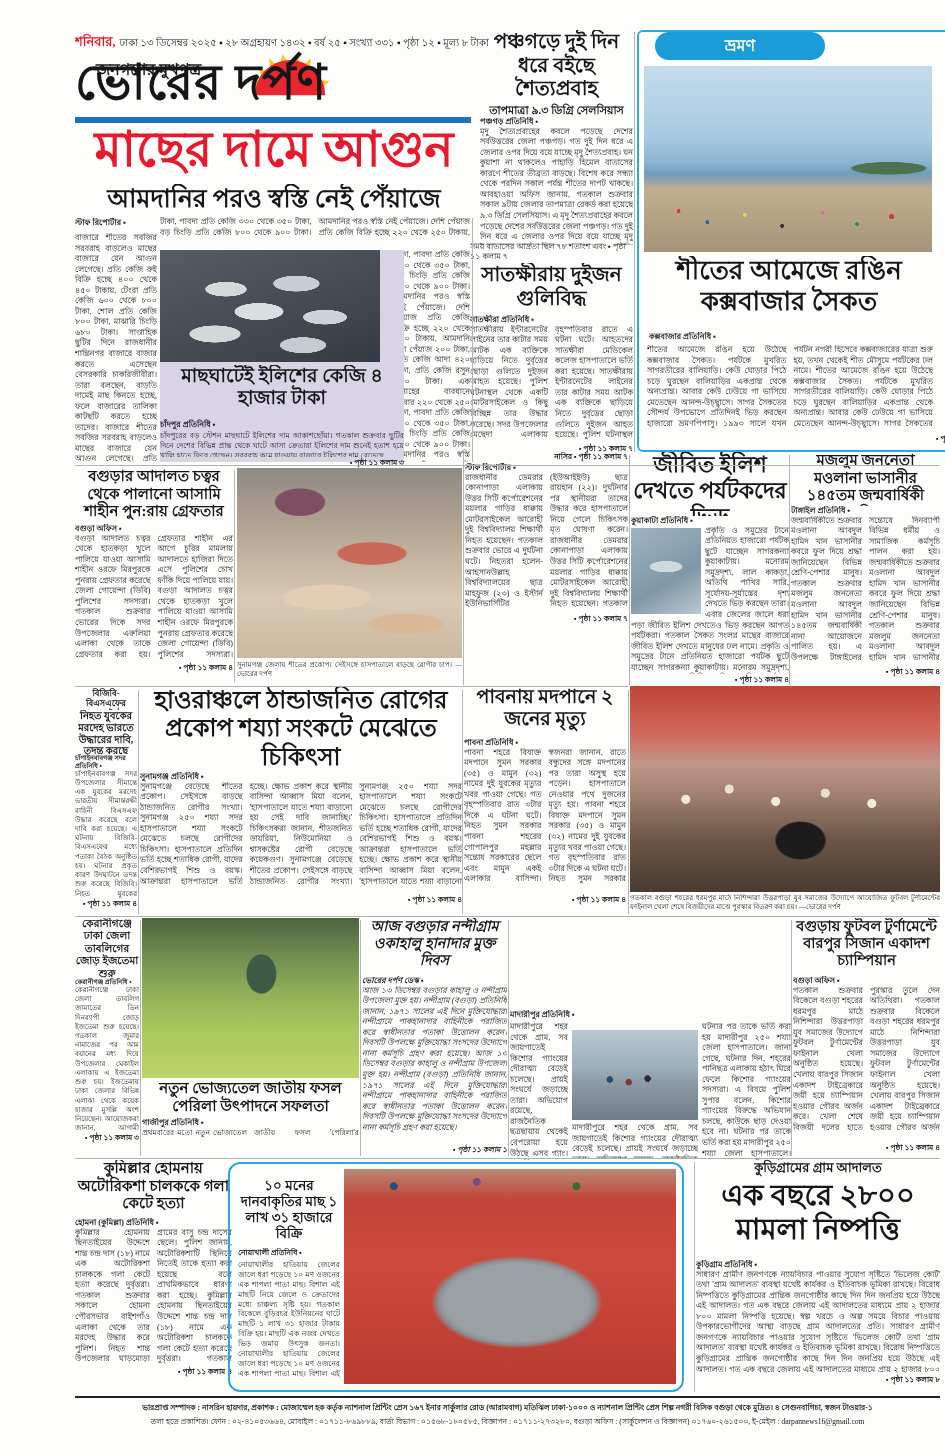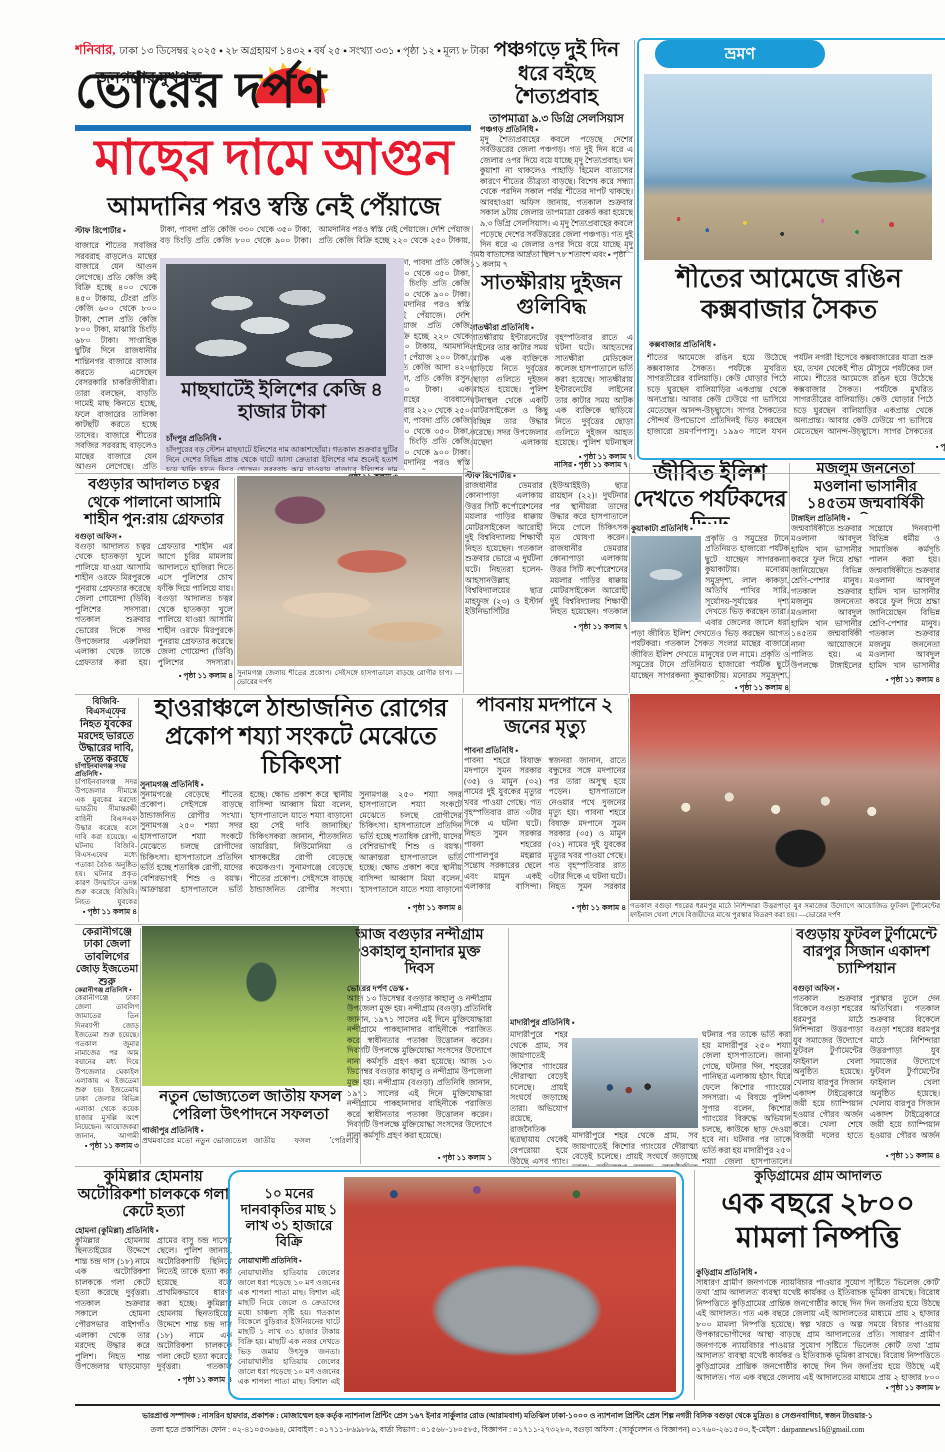--- a/index.html
+++ b/index.html
@@ -1,18 +1,18 @@
 <!DOCTYPE html>
 <html lang="bn"><head>
 <meta charset="utf-8">
 <style>
   html,body{margin:0;padding:0;background:#e9e9e9;}
   .page{position:relative;width:945px;height:1452px;background:#fdfdfc;overflow:hidden;
         font-family:"Liberation Serif", serif;color:#161616;}
-  .abs{position:absolute;margin-top:8px;}
+  .abs{position:absolute;}
   .h-c{text-align:center;font-weight:bold;line-height:1.18;overflow:hidden;}
   .byline{font-weight:bold;font-size:8px;line-height:1.2;overflow:hidden;}
   .deck{font-weight:bold;text-align:center;overflow:hidden;}
   .body{font-size:8px;line-height:1.32;text-align:justify;overflow:hidden;}
   .cols2{column-count:2;column-gap:7px;}
   .cols3{column-count:3;column-gap:7px;}
   .jump{font-size:7.5px;font-weight:bold;text-align:right;overflow:hidden;}
   .carry{font-size:8px;line-height:1.25;overflow:hidden;}
   .caption{font-size:7px;line-height:1.3;text-align:justify;overflow:hidden;}
   .photo{overflow:hidden;}
@@ -29,21 +29,21 @@
   #rule-blue{left:75px;top:117px;width:396px;height:6px;background:#1b75bc;}
 
   
   #lead-head{left:75px;top:121px;width:398px;height:62px;font-size:49px;color:#e8192c;}
   #lead-sub{left:85px;top:184px;width:378px;height:32px;font-size:25px;}
   #lead-byline{left:75px;top:218px;width:84px;height:13px;}
   #lead-top{left:160px;top:217px;width:310px;height:31px;}
   #lead-col1{left:75px;top:233px;width:82px;height:231px;}
   #lead-col4{left:394px;top:250px;width:76px;height:212px;}
 
-  #ilish-box{left:160px;top:250px;width:244px;height:212px;background:#d9d3e6;padding:6px;box-sizing:border-box;}
+  #ilish-box{left:160px;top:250px;width:244px;height:212px;background:#d9d3e6;box-sizing:border-box;}
   #ilish-photo{width:220px;height:112px;background:
      radial-gradient(ellipse 34px 12px at 30% 35%,#d4d9dc 0 60%,transparent 62%),
      radial-gradient(ellipse 38px 13px at 62% 30%,#c8ced2 0 60%,transparent 62%),
      radial-gradient(ellipse 40px 14px at 45% 55%,#d9dee1 0 60%,transparent 62%),
      radial-gradient(ellipse 36px 12px at 75% 60%,#cdd3d7 0 60%,transparent 62%),
      radial-gradient(ellipse 42px 14px at 25% 75%,#d2d7da 0 60%,transparent 62%),
      radial-gradient(ellipse 38px 13px at 65% 85%,#c5cbcf 0 60%,transparent 62%),
      linear-gradient(160deg,#565d64,#3f464d 70%,#333a41);}
   #ilish-head{font-size:19px;height:48px;margin-top:3px;}
   #ilish-byline{font-size:8px;}
@@ -141,21 +141,21 @@
   #ker-body{font-size:7px;height:146px;}
 
   #perilla-photo{left:142px;top:918px;width:217px;height:160px;background:
      radial-gradient(ellipse 26px 34px at 55% 35%,#3c5a46 0 55%,transparent 60%),
      radial-gradient(ellipse 18px 26px at 58% 32%,#cfd4cf 0 30%,transparent 40%),
      linear-gradient(180deg,#4c653f 0%,#6e8a50 22%,#8fae58 45%,#a9c85d 70%,#bcd468 100%);}
   #perilla{left:142px;top:1080px;width:217px;height:78px;}
   #per-head{font-size:15px;height:38px;}
   #per-body{font-size:7.5px;height:18px;}
 
-  #nandigram{left:347px;top:918px;width:145px;height:242px;}
+  #nandigram{left:362px;top:918px;width:145px;height:242px;font-style:italic;}
   #nan-head{font-size:14.5px;height:58px;}
   #nan-body{height:158px;}
 
   #madaripur{left:510px;top:918px;width:281px;height:242px;}
   #mad-head{position:absolute;left:0;top:0;width:281px;height:90px;font-size:25px;}
   #mad-byline{position:absolute;left:0;top:92px;width:160px;}
   #mad-col1{position:absolute;left:0;top:104px;width:58px;height:138px;}
   #mad-photo{position:absolute;left:62px;top:112px;width:126px;height:90px;background:
      radial-gradient(circle 5px at 30% 55%,#274a73 0 60%,transparent 70%),
      radial-gradient(circle 5px at 45% 58%,#823a30 0 60%,transparent 70%),

